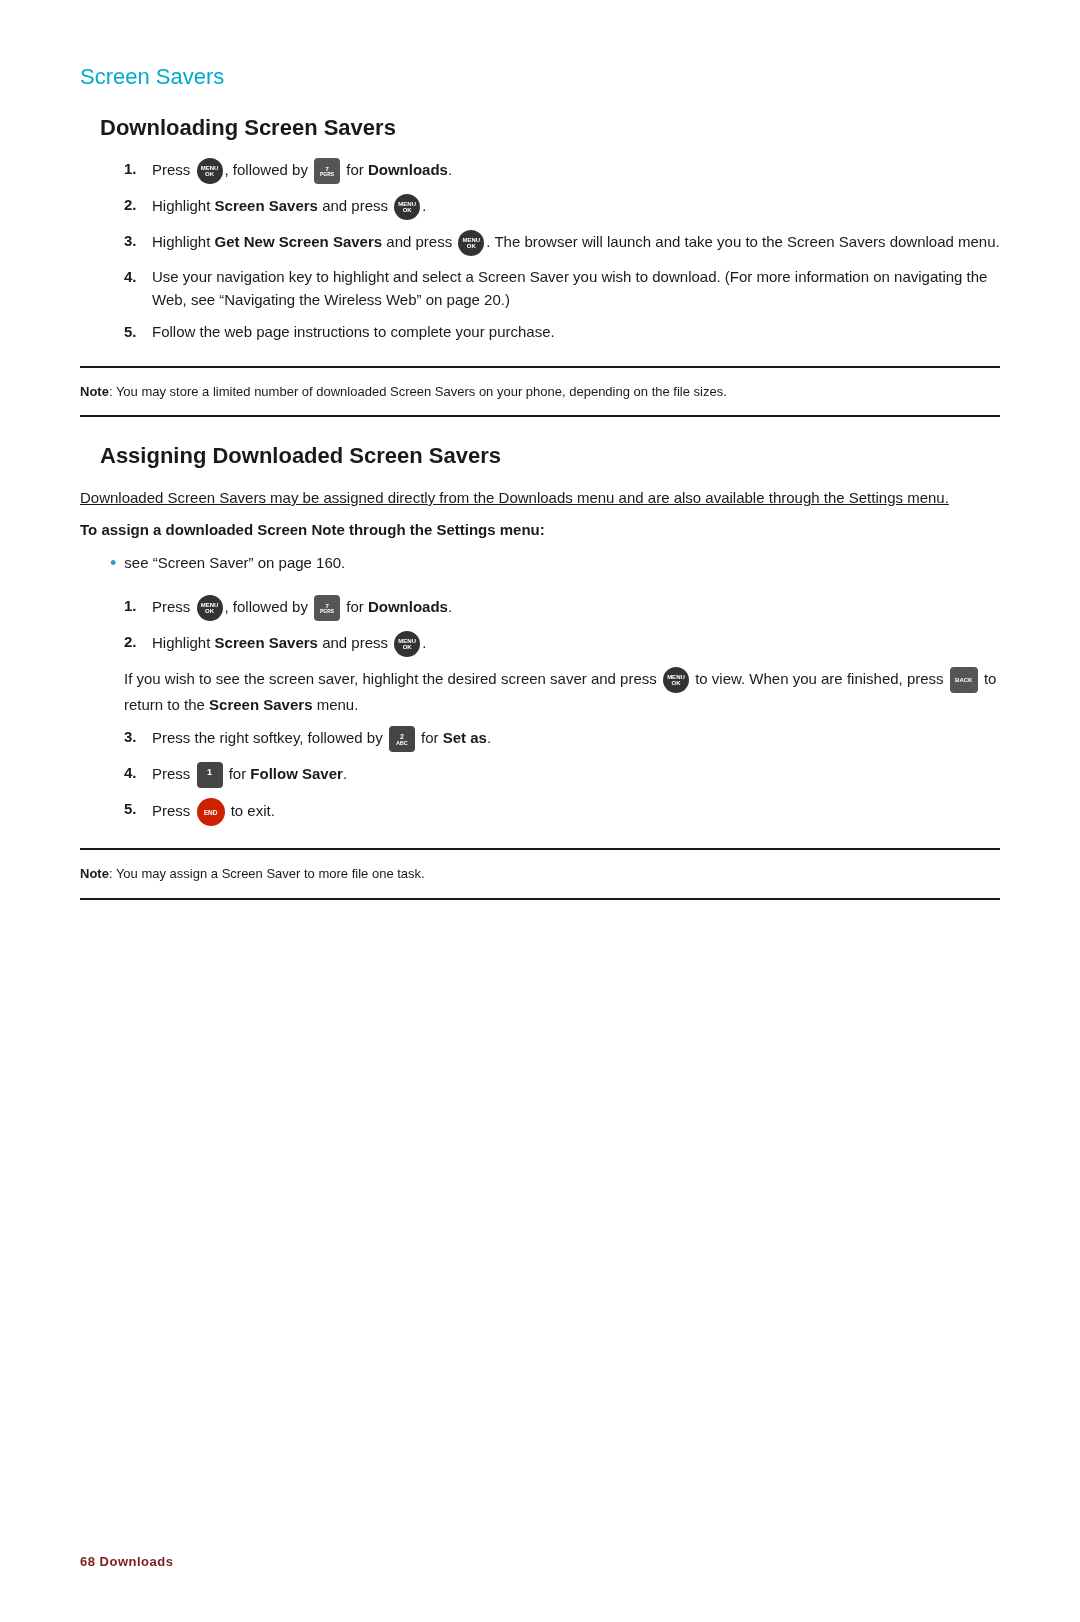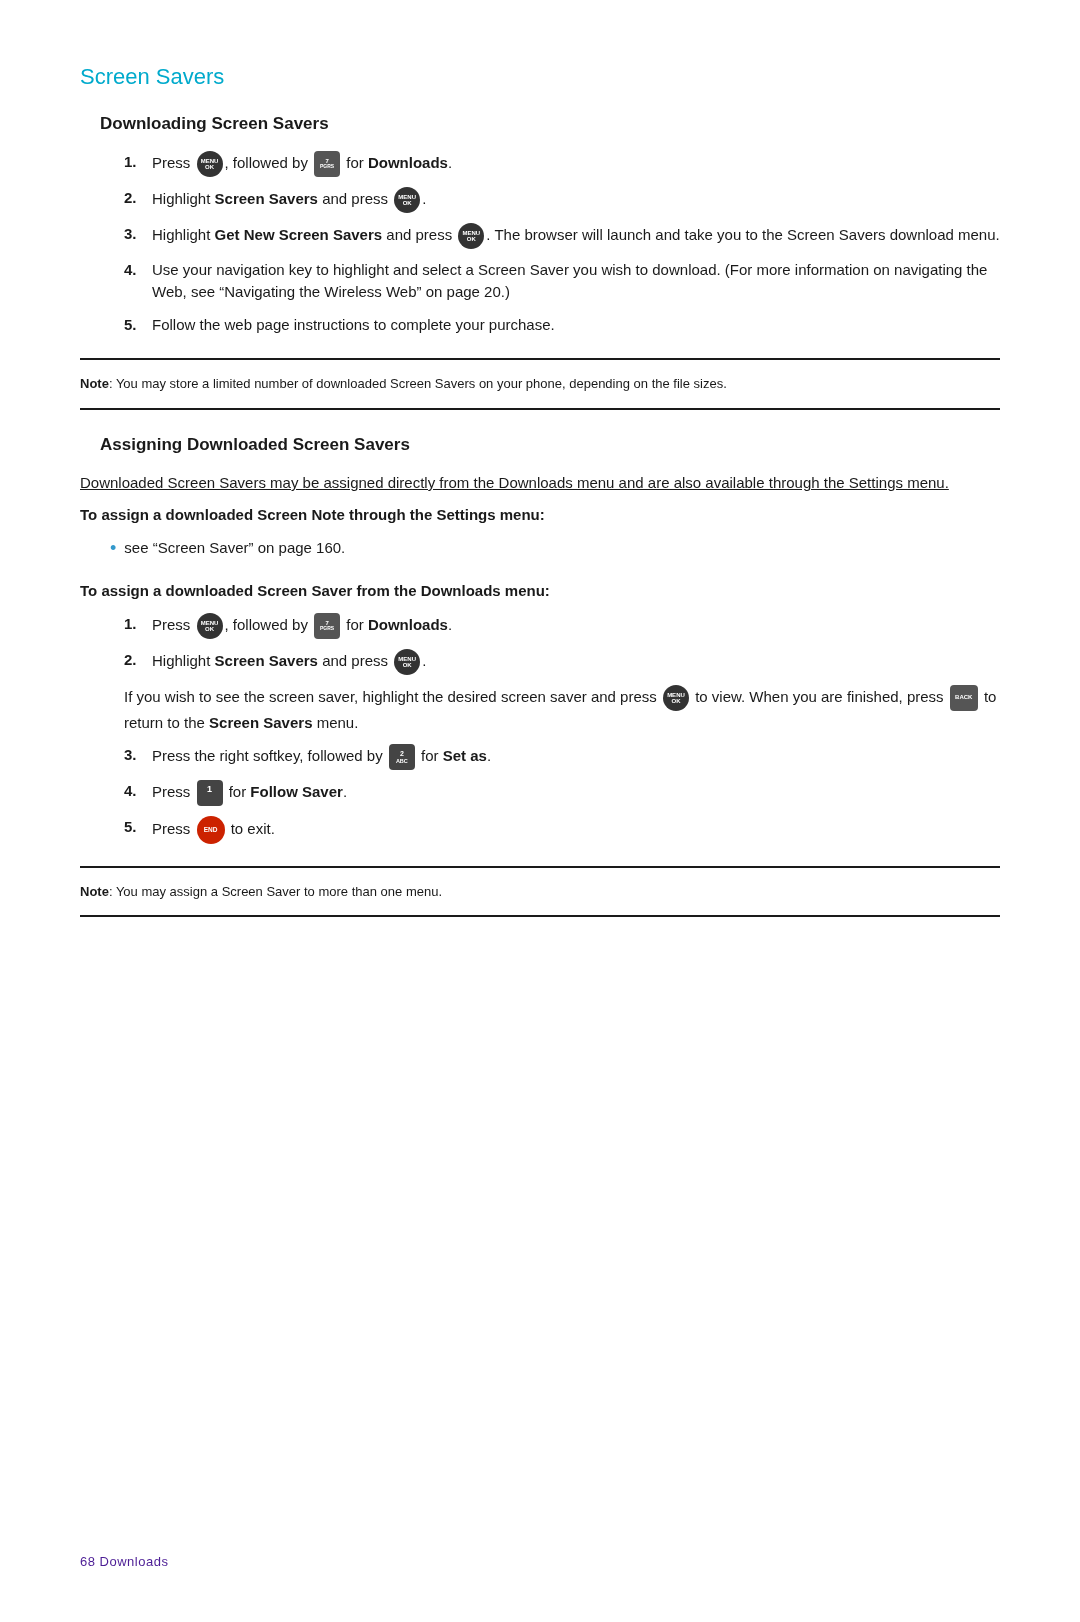--- a/index.html
+++ b/index.html
@@ -20,21 +20,21 @@
     }
 
     .page-title {
       color: #00aacc;
       font-size: 22px;
       font-weight: normal;
       margin-bottom: 18px;
     }
 
     .section-heading {
-      font-size: 17px;
+      font-size: 22px;
       font-weight: bold;
       margin-bottom: 14px;
       padding-left: 20px;
     }
 
     .subsection-heading {
       font-size: 15px;
       font-weight: bold;
       margin-bottom: 10px;
     }
@@ -185,23 +185,23 @@
 
     .sub-para {
       margin-top: 10px;
       margin-bottom: 10px;
       padding-left: 20px;
       line-height: 1.55;
     }
 
     .footer-text {
       font-size: 13px;
-      font-weight: normal;
+      font-weight: bold;
       letter-spacing: 0.5px;
-      color: #4c1d95;
+      color: #7f1d1d;
     }
 
     b, strong {
       font-weight: bold;
     }
 
     .indent-block {
       padding-left: 24px;
     }
 
@@ -283,21 +283,20 @@
       <p class="subsection-heading">To assign a downloaded Screen Note through the Settings menu:</p>
       <ul class="bullet-list">
         <li>
           <span class="bullet-dot">•</span>
           <span>see “Screen Saver” on page 160.</span>
         </li>
       </ul>
     </div>
 
     <div class="section-block">
-      <p class="subsection-heading">To assign a downloaded Screen Saver from the Downloads menu:</p>
 
       <ol class="step-list indent-block">
 
         <li>
           <span class="step-num">1.</span>
           <span class="step-content">
             Press <span class="icon-menu inline-icon">
                 <span style="font-size:6px;line-height:1;">MENU</span>
                 <span style="font-size:6px;line-height:1;">OK</span>
               </span>, followed by <span class="icon-pgdn inline-icon">
@@ -353,20 +352,20 @@
           <span class="step-num">5.</span>
           <span class="step-content">
             Press <span class="icon-end inline-icon" style="display:inline-flex;align-items:center;justify-content:center;width:28px;height:28px;border-radius:50%;background:#cc2200;color:white;font-size:6.5px;font-weight:bold;vertical-align:middle;">END</span> to exit.
           </span>
         </li>
       </ol>
     </div>
   </div>
 
   <div class="note-block">
-    <p><strong>Note</strong><span>: You may assign a Screen Saver to more than one menu.</span></p>
+    <p><strong>Note</strong><span>: You may assign a Screen Saver to more file one task.</span></p>
   </div>
 
 </div>
 
 <div style="position:fixed;bottom:50px;left:80px;right:80px;">
   <span class="footer-text">68   Downloads</span>
 </div>
 
 </body></html>

